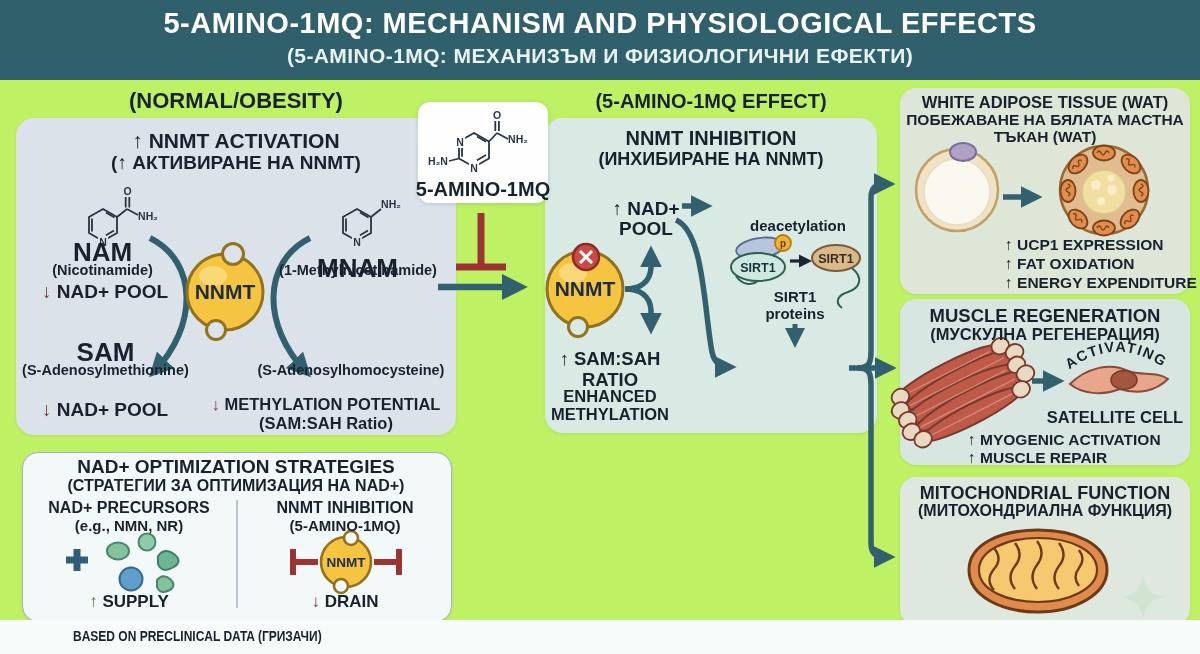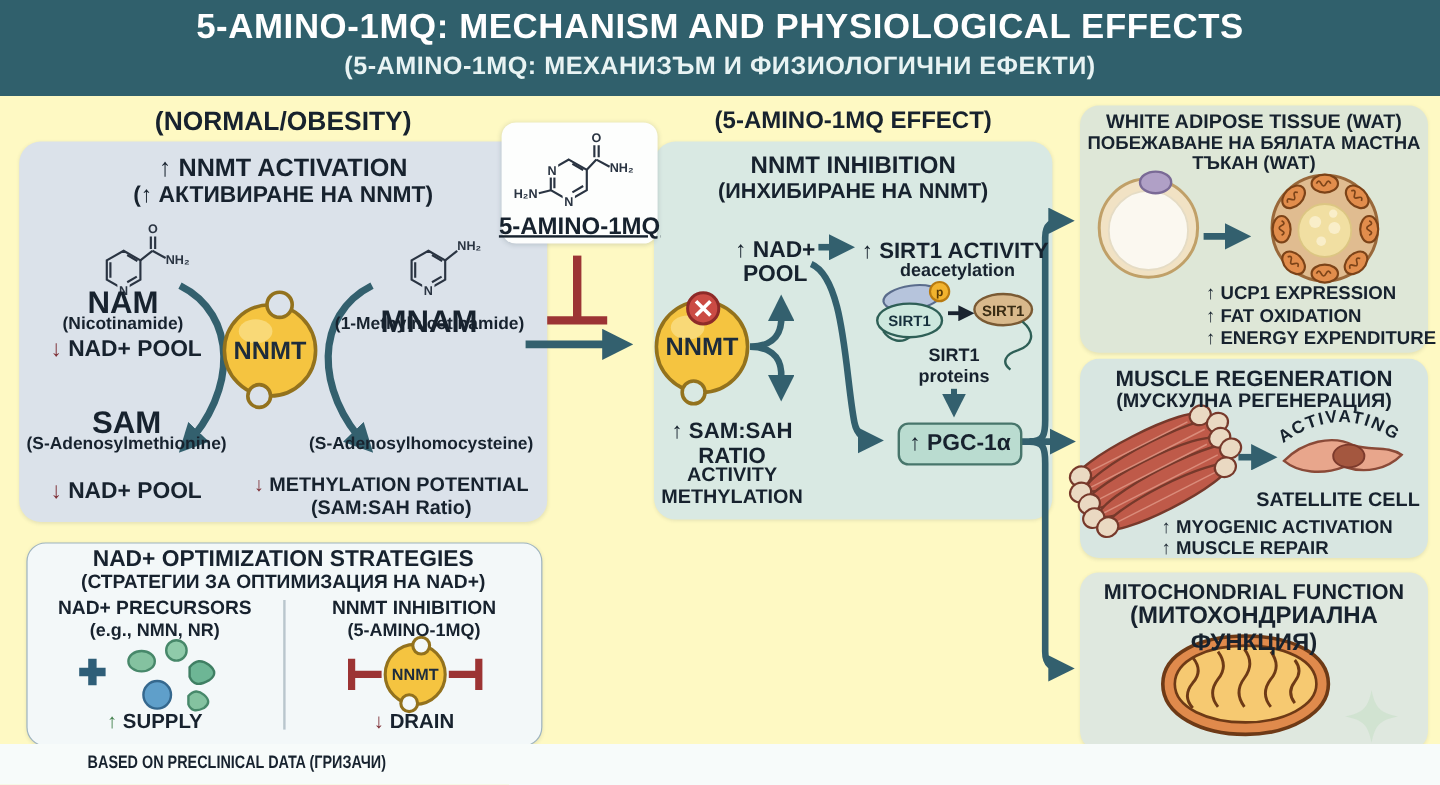--- a/index.html
+++ b/index.html
@@ -1,16 +1,16 @@
 <!DOCTYPE html>
 <html><head>
 <meta charset="utf-8">
 <style>
   html,body{margin:0;padding:0;background:#ecf1f5;}
-  #stage{position:relative;width:1200px;height:654px;overflow:hidden;background:#fef9c3;
+  #stage{position:relative;width:1200px;height:654px;overflow:hidden;background:#bef264;
          font-family:"Liberation Sans","DejaVu Sans",sans-serif;color:#17222e;font-weight:bold;}
   .ctr{text-align:center;}
   .panel{position:absolute;border-radius:18px;box-shadow:0 1px 3px rgba(40,60,70,.10);}
   #header{position:absolute;left:0;top:0;width:1200px;height:80px;background:#30606c;z-index:2;}
   #header .t1{position:absolute;left:0;top:7px;width:100%;text-align:center;color:#ffffff;
               font-size:29px;letter-spacing:.5px;}
   #header .t2{position:absolute;left:0;top:44px;width:100%;text-align:center;color:#e8f3f3;
               font-size:21px;letter-spacing:.4px;}
   svg{display:block;}
   #overlay{position:absolute;left:0;top:0;z-index:3;pointer-events:none;}
@@ -274,50 +274,48 @@
   <div class="txt ctr" style="left:295px;top:238px;width:125px;font-size:26px;margin-top:16px;">MNAM</div>
   <div class="txt ctr" style="left:268px;top:262px;width:180px;font-size:14.5px;">(1-Methylnicotinamide)</div>
   <div class="txt" style="left:42px;top:281px;font-size:19px;"><span class="red">↓</span> <span>NAD+ POOL</span></div>
   <div class="txt ctr" style="left:43px;top:338px;width:125px;font-size:26px;">SAM</div>
   <div class="txt ctr" style="left:18px;top:362px;width:175px;font-size:14.5px;">(S-Adenosylmethionine)</div>
   <div class="txt ctr" style="left:255px;top:362px;width:192px;font-size:14.5px;">(S-Adenosylhomocysteine)</div>
   <div class="txt" style="left:42px;top:399px;font-size:19px;"><span class="red">↓</span> <span>NAD+ POOL</span></div>
   <div class="txt ctr" style="left:200px;top:395px;width:252px;font-size:16.5px;"><span class="red">↓</span> <span>METHYLATION POTENTIAL</span></div>
   <div class="txt ctr" style="left:200px;top:414px;width:252px;font-size:16.5px;">(SAM:SAH Ratio)</div>
 
-  <div class="txt ctr" style="left:414px;top:178px;width:138px;font-size:20px;z-index:4;text-decoration:underline;">5-AMINO-1MQ</div>
+  <div class="txt ctr" style="left:414px;top:178px;width:138px;font-size:20px;z-index:4;">5-AMINO-1MQ</div>
 
   <div class="txt ctr" style="left:545px;top:127px;width:332px;font-size:20px;">NNMT INHIBITION</div>
   <div class="txt ctr" style="left:545px;top:149px;width:332px;font-size:18px;">(ИНХИБИРАНЕ НА NNMT)</div>
   <div class="txt ctr" style="left:600px;top:198px;width:92px;font-size:19px;">↑ NAD+</div>
   <div class="txt ctr" style="left:600px;top:218px;width:92px;font-size:19px;">POOL</div>
-  <div class="txt ctr" style="left:712px;top:198px;width:168px;font-size:18.5px;">↑ SIRT1 ACTIVITY</div>
   <div class="txt ctr" style="left:712px;top:217px;width:172px;font-size:15px;">deacetylation</div>
   <div class="txt ctr" style="left:745px;top:288px;width:100px;font-size:15px;">SIRT1</div>
   <div class="txt ctr" style="left:745px;top:305px;width:100px;font-size:15px;">proteins</div>
-  <div class="txt ctr" style="left:748px;top:352px;width:100px;height:32px;background:#badcd0;border:2px solid #47756b;border-radius:9px;font-size:19px;line-height:32px;z-index:4;">↑ PGC-1α</div>
   <div class="txt ctr" style="left:530px;top:348px;width:160px;font-size:18.5px;">↑ SAM:SAH RATIO</div>
-  <div class="txt ctr" style="left:545px;top:387px;width:130px;font-size:16.5px;">ACTIVITY</div>
+  <div class="txt ctr" style="left:545px;top:387px;width:130px;font-size:16.5px;">ENHANCED</div>
   <div class="txt ctr" style="left:545px;top:405px;width:130px;font-size:16.5px;">METHYLATION</div>
 
   <div class="txt ctr" style="left:902px;top:93px;width:286px;font-size:16.5px;">WHITE ADIPOSE TISSUE (WAT)</div>
   <div class="txt ctr" style="left:902px;top:111px;width:286px;font-size:15.5px;">ПОБЕЖАВАНЕ НА БЯЛАТА МАСТНА</div>
   <div class="txt ctr" style="left:902px;top:128px;width:286px;font-size:15.5px;">ТЪКАН (WAT)</div>
   <div class="txt" style="left:1005px;top:236px;font-size:15.5px;">↑ UCP1 EXPRESSION</div>
   <div class="txt" style="left:1005px;top:255px;font-size:15.5px;">↑ FAT OXIDATION</div>
   <div class="txt" style="left:1005px;top:274px;font-size:15.5px;">↑ ENERGY EXPENDITURE</div>
 
   <div class="txt ctr" style="left:902px;top:305px;width:286px;font-size:18.5px;">MUSCLE REGENERATION</div>
   <div class="txt ctr" style="left:902px;top:325px;width:286px;font-size:16.5px;">(МУСКУЛНА РЕГЕНЕРАЦИЯ)</div>
   <div class="txt ctr" style="left:1040px;top:408px;width:150px;font-size:16.5px;">SATELLITE CELL</div>
   <div class="txt" style="left:968px;top:431px;font-size:15.5px;">↑ MYOGENIC ACTIVATION</div>
   <div class="txt" style="left:968px;top:449px;font-size:15.5px;">↑ MUSCLE REPAIR</div>
 
   <div class="txt ctr" style="left:902px;top:483px;width:286px;font-size:18px;">MITOCHONDRIAL FUNCTION</div>
-  <div class="txt ctr" style="left:902px;top:502px;width:286px;font-size:20px;">(МИТОХОНДРИАЛНА ФУНКЦИЯ)</div>
+  <div class="txt ctr" style="left:902px;top:502px;width:286px;font-size:16px;">(МИТОХОНДРИАЛНА ФУНКЦИЯ)</div>
 
   <div class="txt ctr" style="left:22px;top:477px;width:428px;font-size:16px;">(СТРАТЕГИИ ЗА ОПТИМИЗАЦИЯ НА NAD+)</div>
   <div class="txt ctr" style="left:22px;top:456px;width:428px;font-size:19px;">NAD+ OPTIMIZATION STRATEGIES</div>
   <div class="divider" style="left:236px;top:500px;height:108px;"></div>
   <div class="txt ctr" style="left:36px;top:499px;width:186px;font-size:16px;">NAD+ PRECURSORS</div>
   <div class="txt ctr" style="left:36px;top:517px;width:186px;font-size:15px;">(e.g., NMN, NR)</div>
   <div class="txt ctr" style="left:36px;top:592px;width:186px;font-size:17px;"><span class="green">↑</span> <span>SUPPLY</span></div>
   <div class="txt ctr" style="left:252px;top:499px;width:186px;font-size:16px;">NNMT INHIBITION</div>
   <div class="txt ctr" style="left:252px;top:517px;width:186px;font-size:15px;">(5-AMINO-1MQ)</div>
   <div class="txt ctr" style="left:252px;top:592px;width:186px;font-size:17px;"><span class="red">↓</span> <span>DRAIN</span></div>

